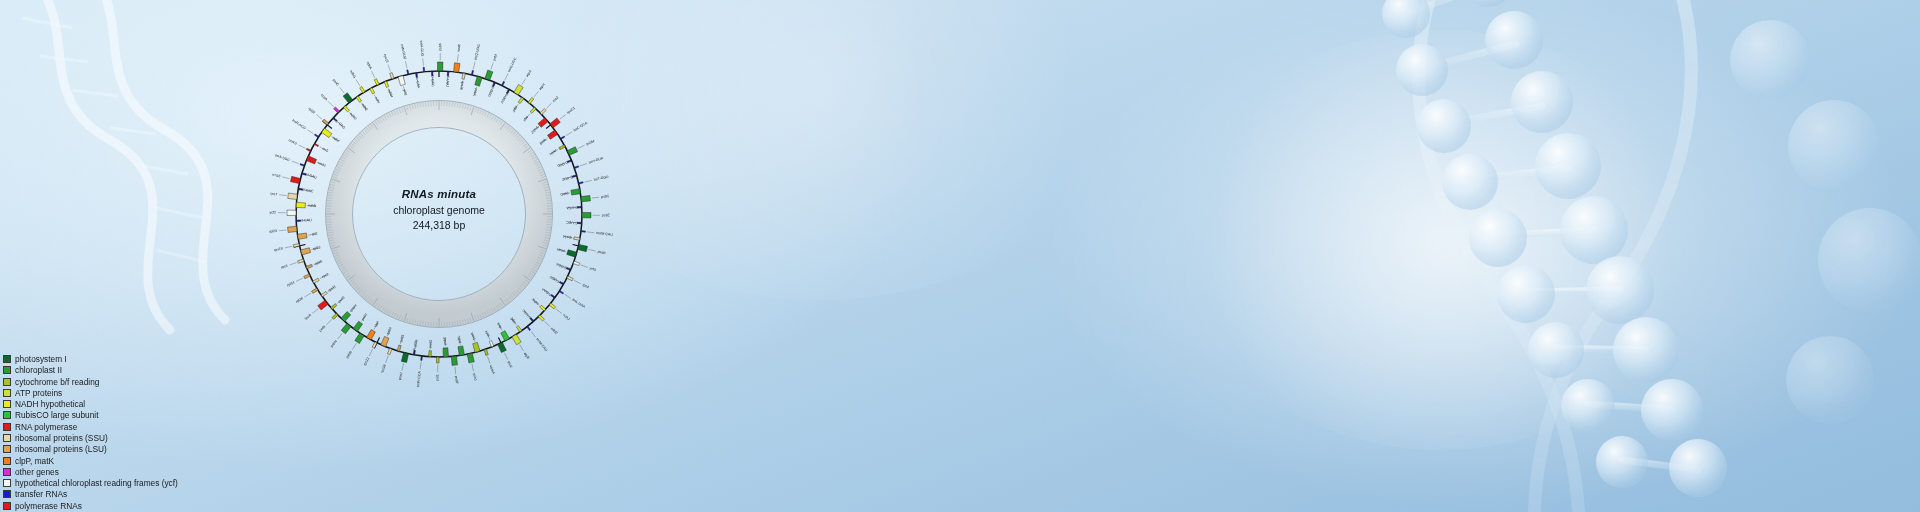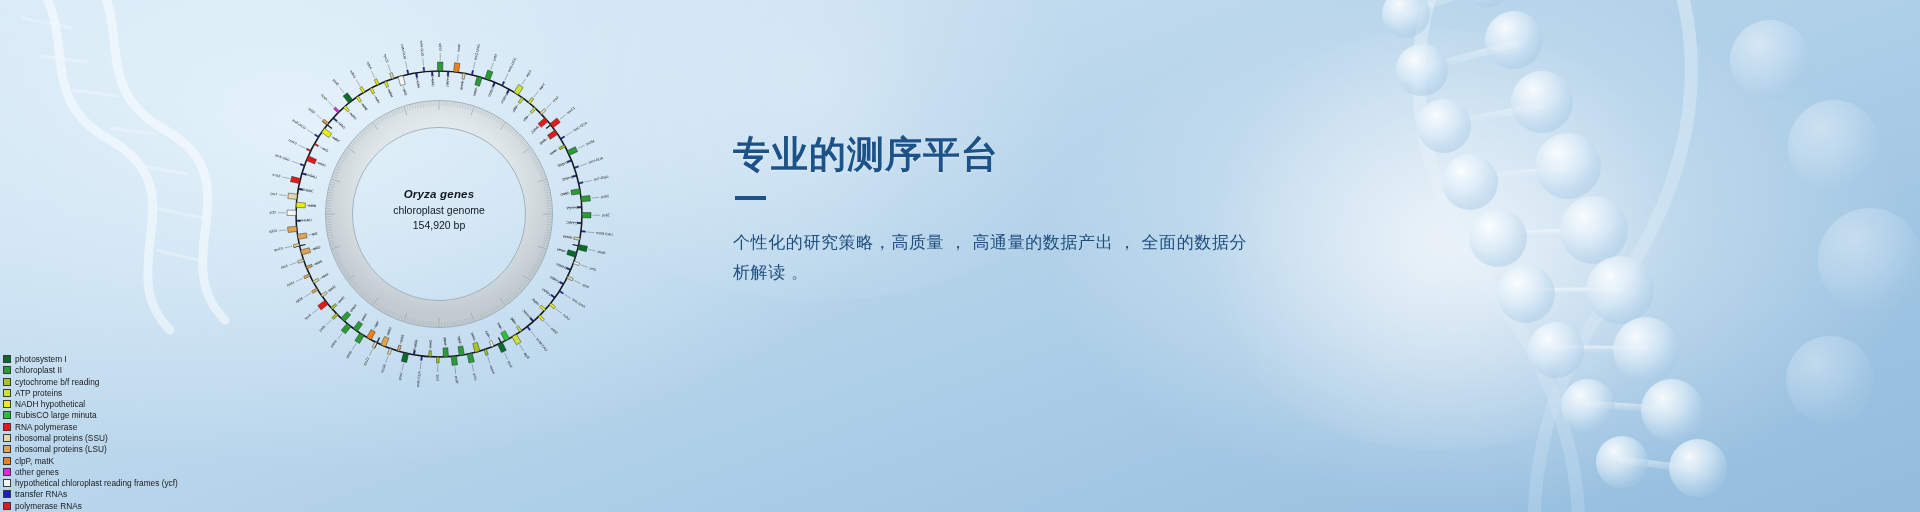--- a/index.html
+++ b/index.html
@@ -837,23 +837,23 @@
           <line x1="174.1328848614609" y1="60.75640763600711" x2="175.32998970481157" y2="68.160253933306" stroke="#2b2b2b" stroke-width="0.4" stroke-opacity="0.8"></line>
           <text x="175.64921766303843" y="70.13461294591903" fill="#1b1b1b" font-size="3.5" font-family="&quot;Liberation Sans&quot;, sans-serif" text-anchor="end" transform="rotate(440.8155090932475 175.64921766303843 70.13461294591903)" dominant-baseline="middle">trnL-CAA</text>
           <line x1="180.50231922389565" y1="47.80815848852552" x2="179.7222346210716" y2="40.34883760707547" stroke="#2b2b2b" stroke-width="0.4" stroke-opacity="0.8"></line>
           <text x="179.51421206031853" y="38.35968537202211" fill="#1b1b1b" font-size="3.5" font-family="&quot;Liberation Sans&quot;, sans-serif" text-anchor="end" transform="rotate(444.0297948075332 179.51421206031853 38.35968537202211)" dominant-baseline="middle">trnH-GUG</text>
           <line x1="189.41285865705623" y1="59.15845086769852" x2="189.77346858458966" y2="66.64977655012379" stroke="#2b2b2b" stroke-width="0.4" stroke-opacity="0.8"></line>
           <text x="189.86963123193192" y="68.64746339877053" fill="#1b1b1b" font-size="3.5" font-family="&quot;Liberation Sans&quot;, sans-serif" text-anchor="end" transform="rotate(447.24408052181894 189.86963123193192 68.64746339877053)" dominant-baseline="middle">trnG-GCC</text>
         </g>
     </svg>
 
     <div class="center-label">
-      <div class="sp">Oryza genes</div>
+      <div class="sp">RNAs minuta</div>
       <div class="cg">chloroplast genome</div>
-      <div class="bp">154,920 bp</div>
+      <div class="bp">244,318 bp</div>
     </div>
   </div>
 
   <div class="legend" id="legend">
       <div class="legend-row">
         <span class="legend-swatch" style="background: rgb(10, 107, 45);"></span>
         <span class="legend-text">photosystem I</span>
       </div>
       <div class="legend-row">
         <span class="legend-swatch" style="background: rgb(42, 155, 54);"></span>
@@ -866,21 +866,21 @@
       <div class="legend-row">
         <span class="legend-swatch" style="background: rgb(203, 226, 58);"></span>
         <span class="legend-text">ATP proteins</span>
       </div>
       <div class="legend-row">
         <span class="legend-swatch" style="background: rgb(233, 236, 24);"></span>
         <span class="legend-text">NADH hypothetical</span>
       </div>
       <div class="legend-row">
         <span class="legend-swatch" style="background: rgb(46, 192, 60);"></span>
-        <span class="legend-text">RubisCO large minuta</span>
+        <span class="legend-text">RubisCO large subunit</span>
       </div>
       <div class="legend-row">
         <span class="legend-swatch" style="background: rgb(224, 27, 27);"></span>
         <span class="legend-text">RNA polymerase</span>
       </div>
       <div class="legend-row">
         <span class="legend-swatch" style="background: rgb(230, 216, 168);"></span>
         <span class="legend-text">ribosomal proteins (SSU)</span>
       </div>
       <div class="legend-row">
@@ -902,19 +902,14 @@
       <div class="legend-row">
         <span class="legend-swatch" style="background: rgb(26, 26, 208);"></span>
         <span class="legend-text">transfer RNAs</span>
       </div>
       <div class="legend-row">
         <span class="legend-swatch" style="background: rgb(224, 27, 27);"></span>
         <span class="legend-text">polymerase RNAs</span>
       </div>
     </div>
 
-  <div class="copy">
-    <div class="headline">专业的测序平台</div>
-    <div class="rule"></div>
-    <div class="subcopy">个性化的研究策略，高质量 ， 高通量的数据产出 ， 全面的数据分析解读 。</div>
-  </div>
 
 </div>
 
 </body></html>

